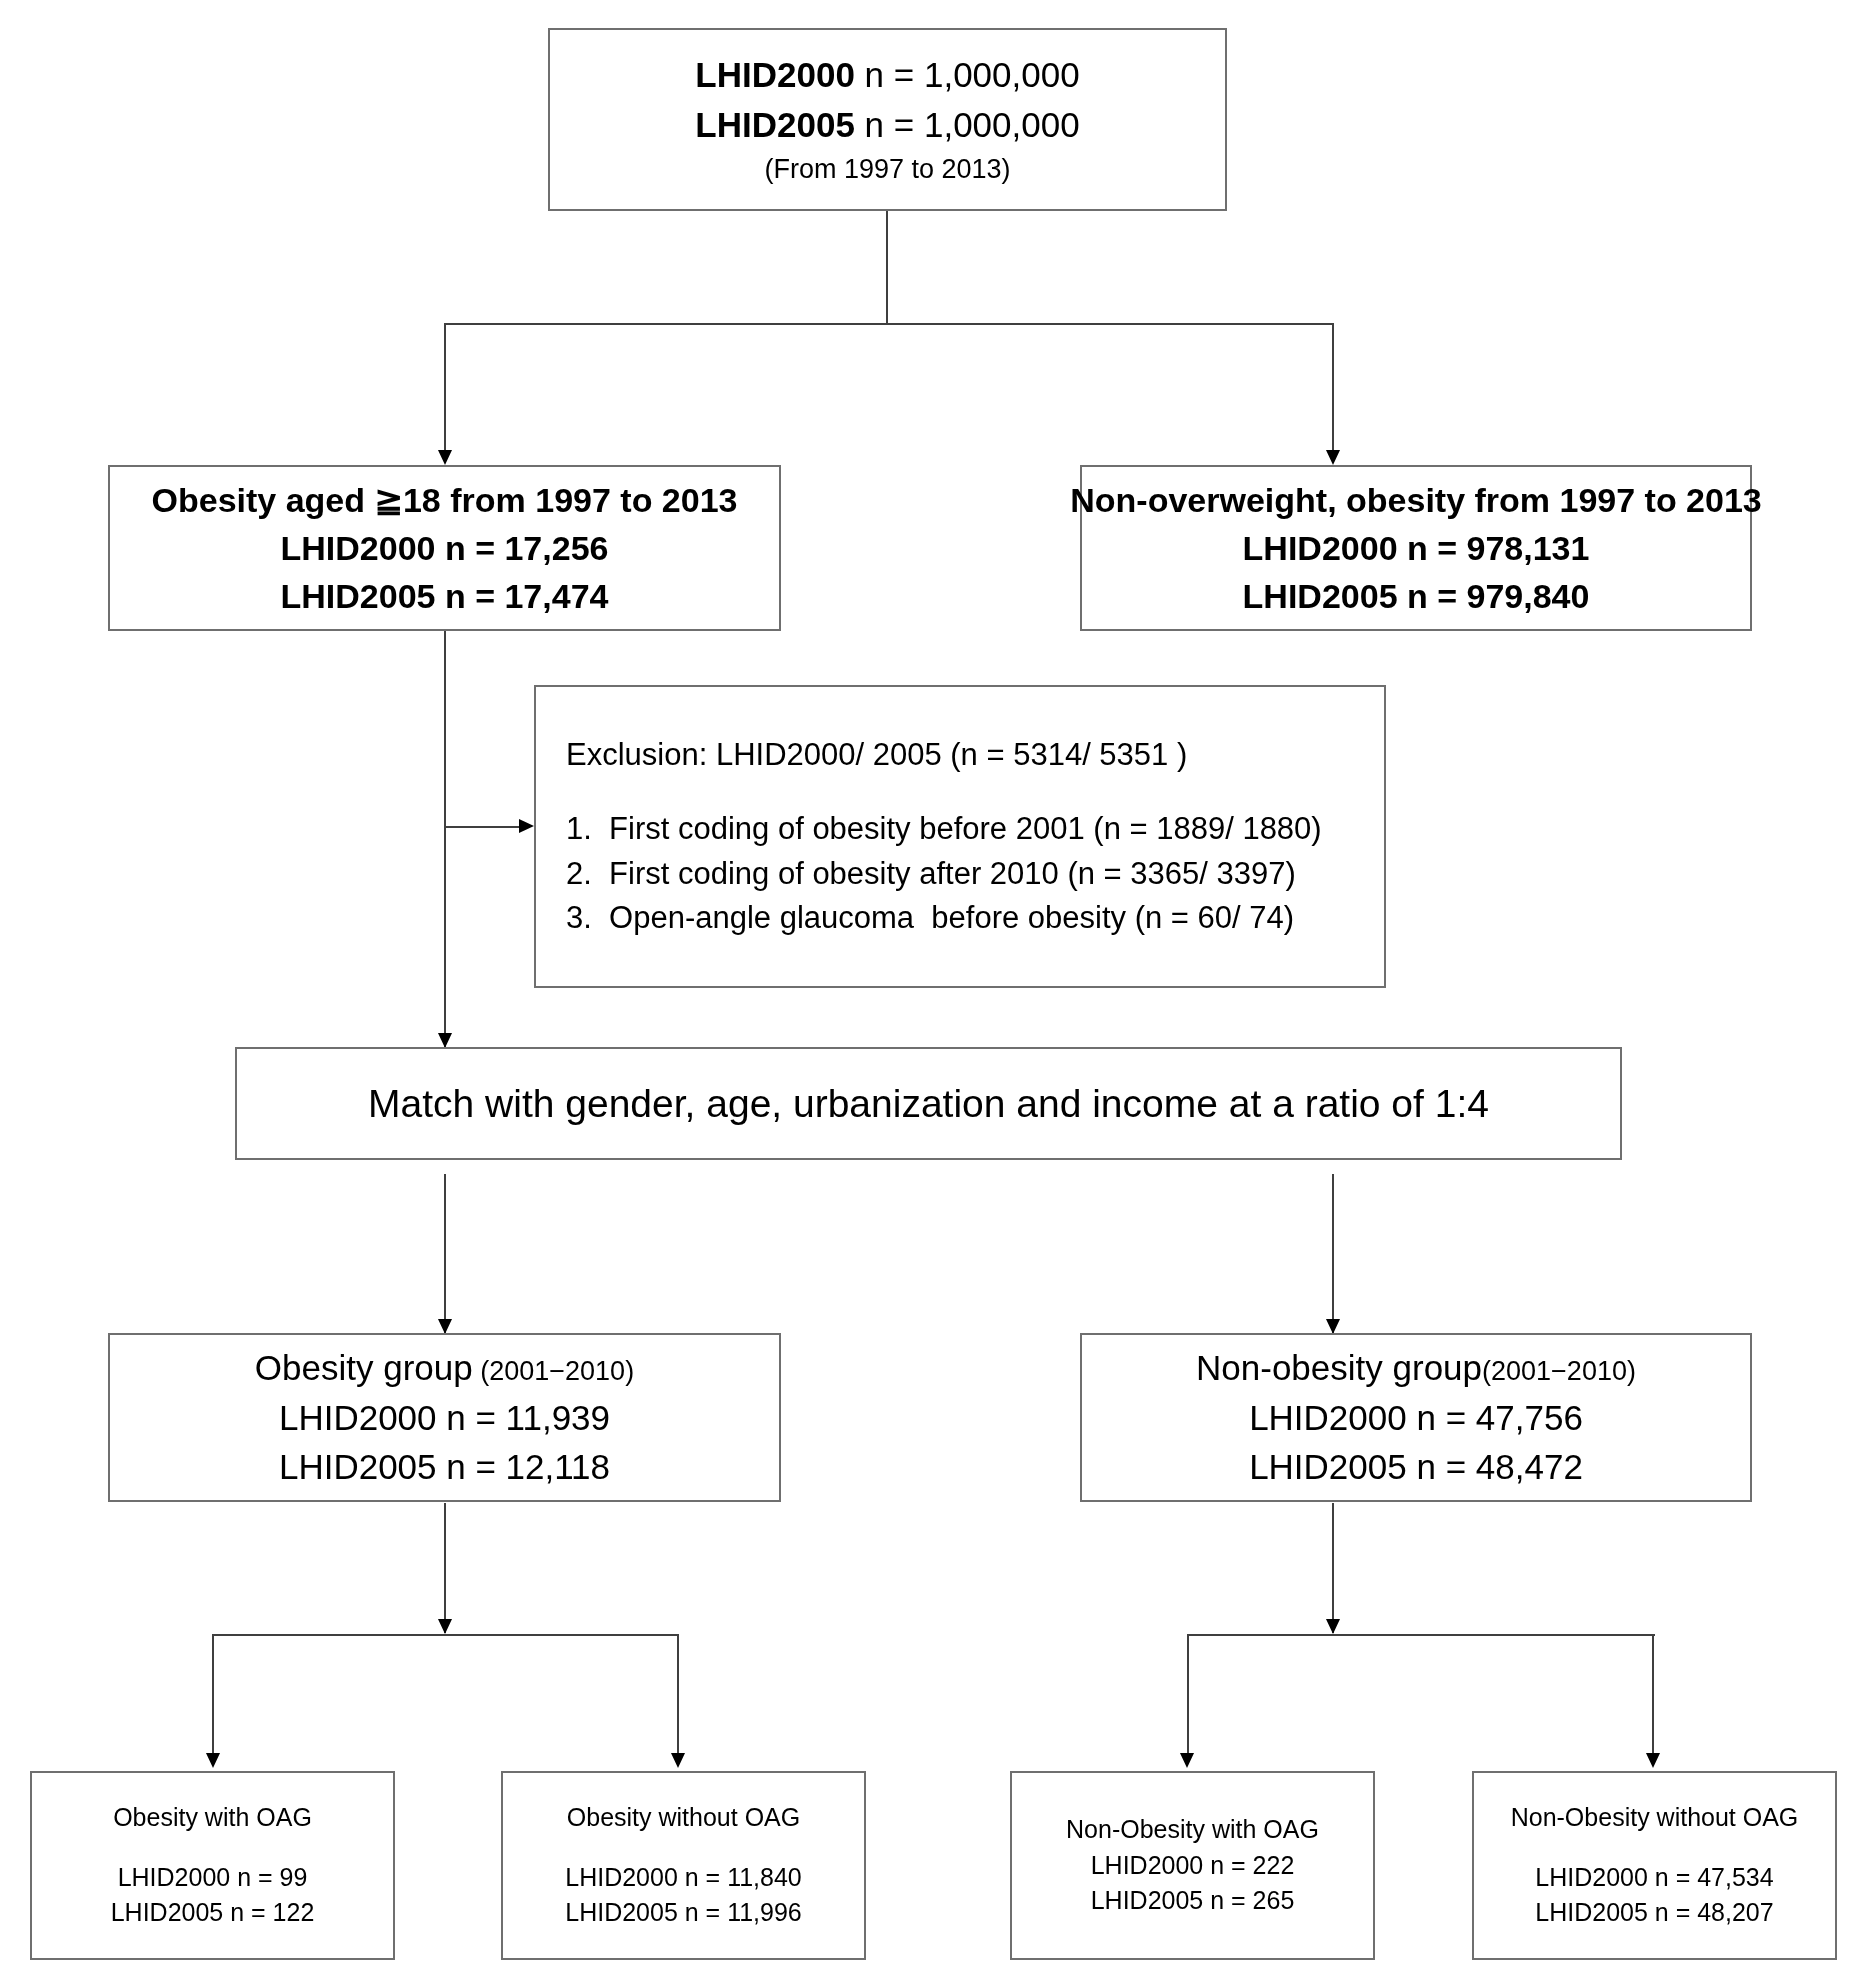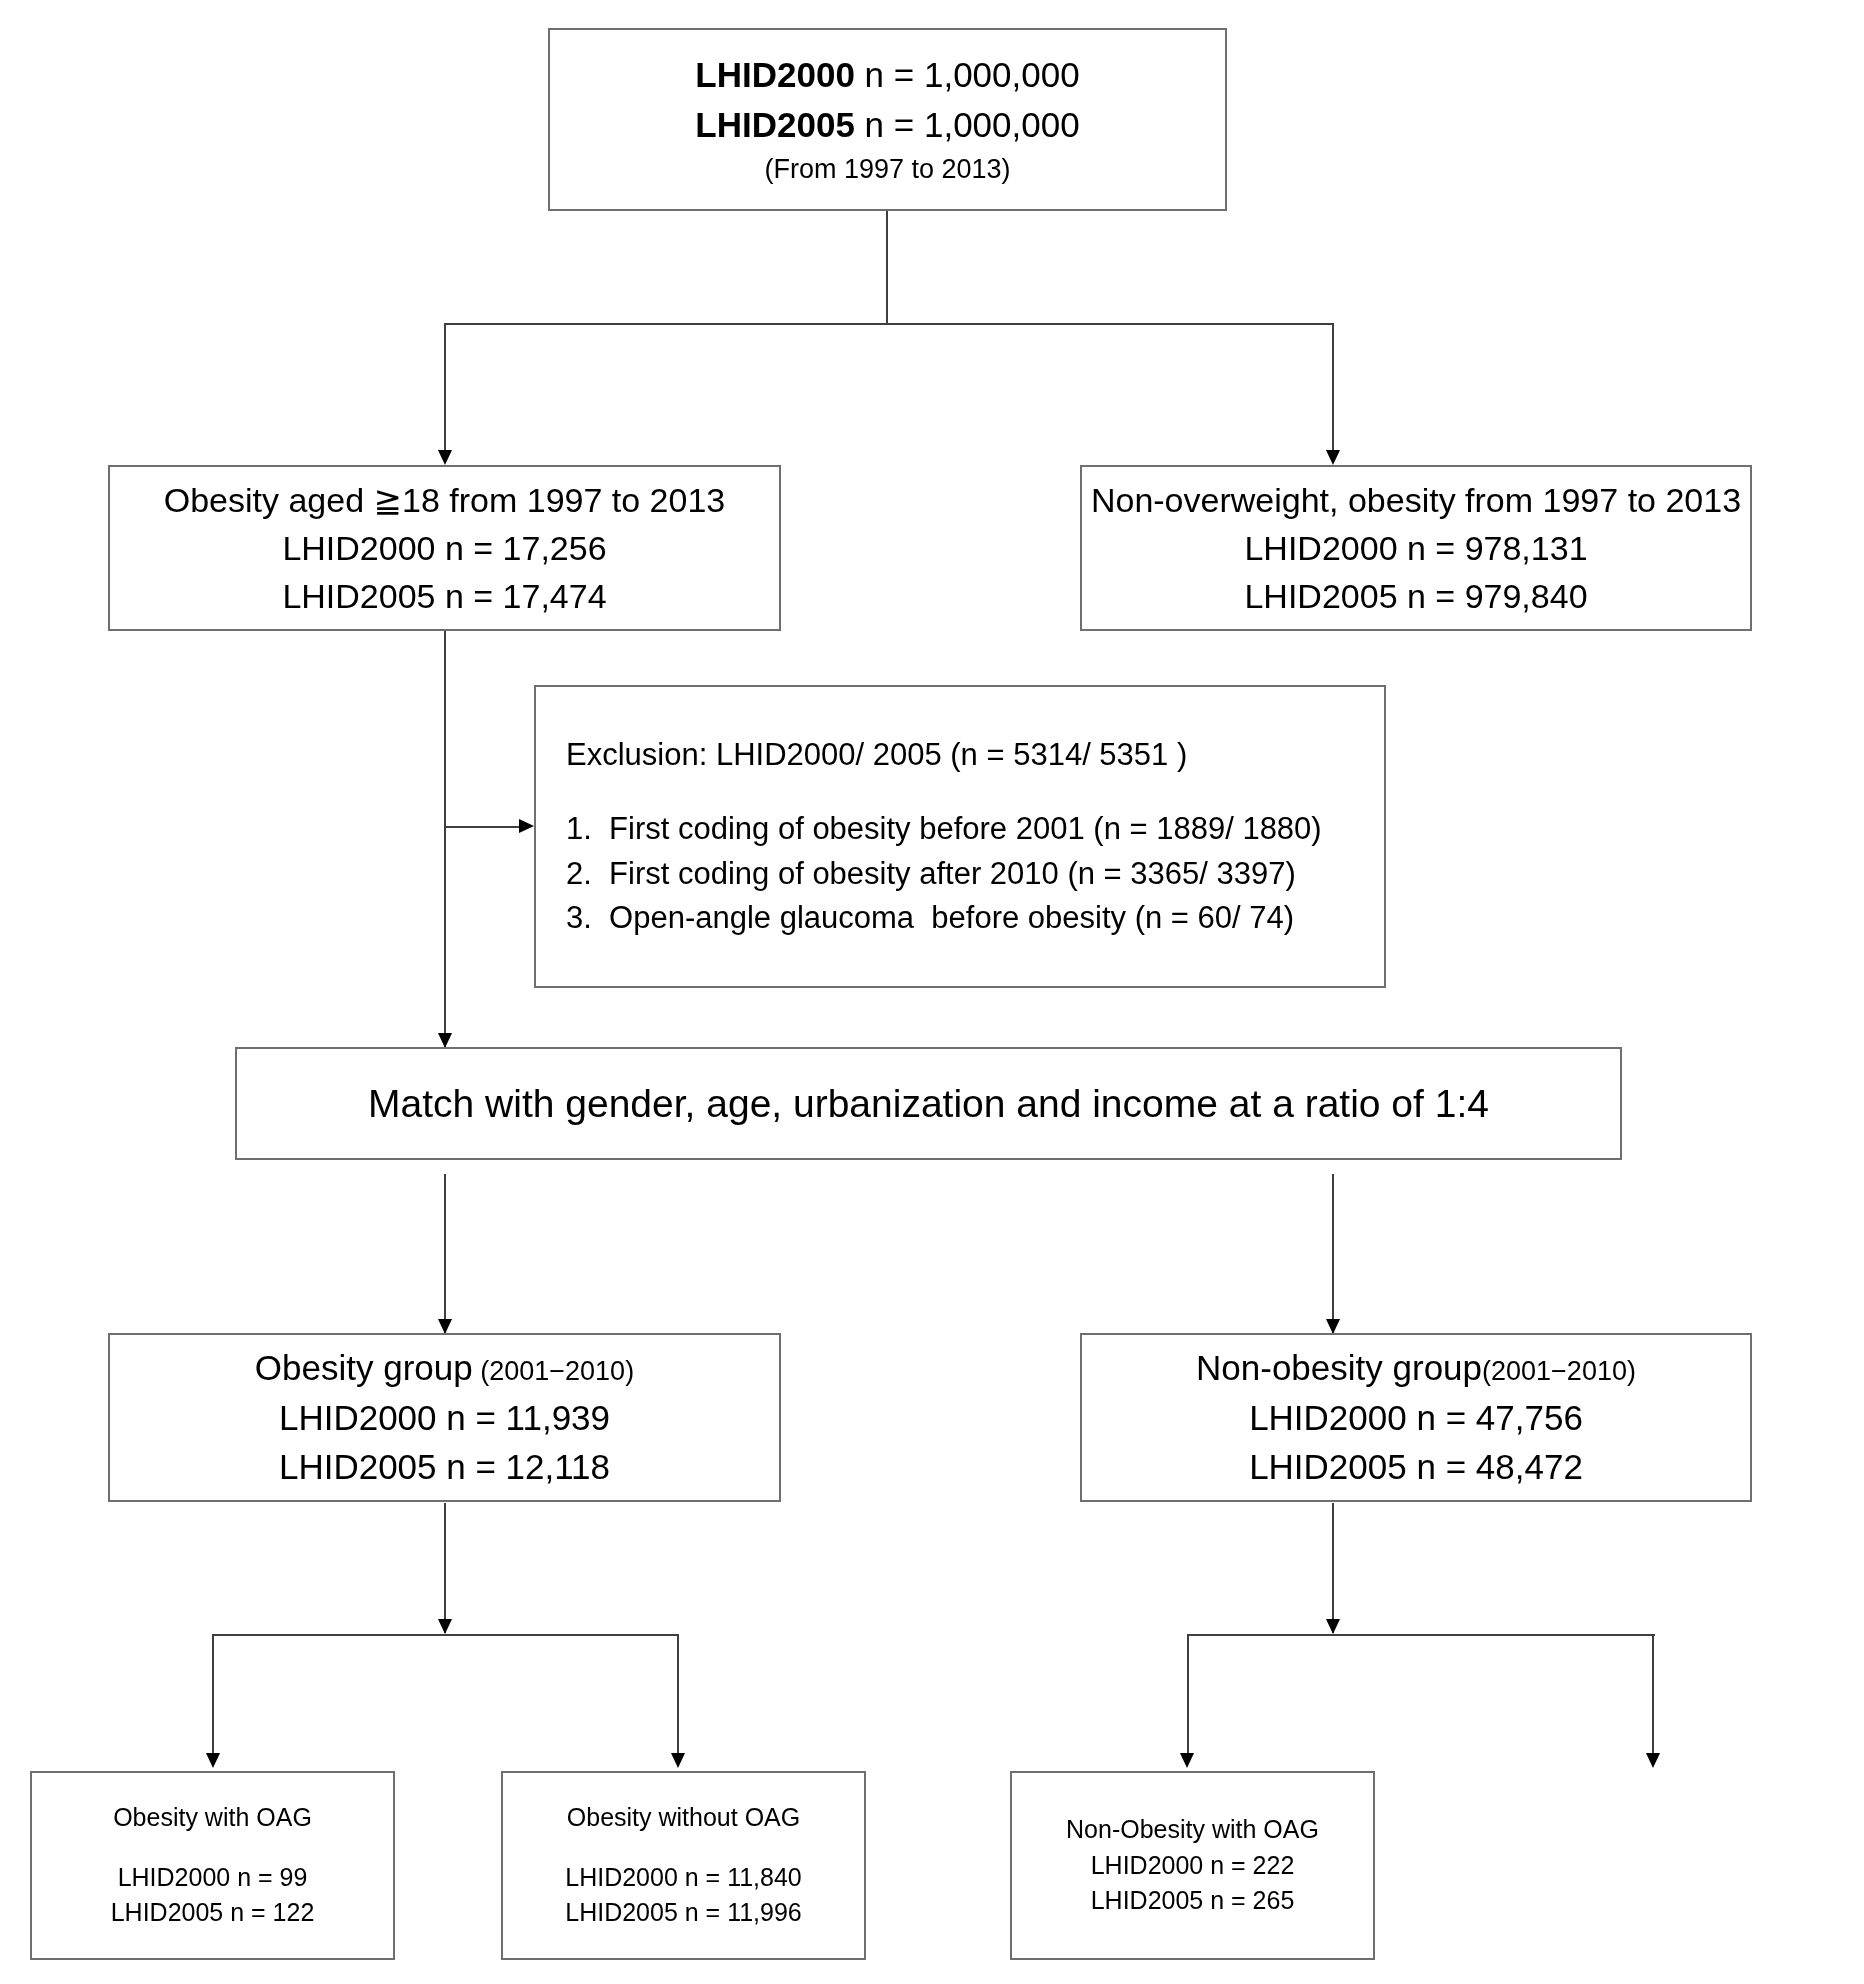--- a/index.html
+++ b/index.html
@@ -29,21 +29,21 @@
     justify-content: center;
     text-align: center;
     line-height: 1.42;
   }
   .box .ln { display: block; white-space: pre; }
 
   
   .t-root      { font-size: 35px; }
   .t-root .b   { font-weight: bold; }
   .t-root .sub { font-size: 27px; }
-  .t-level2    { font-size: 34px; }
+  .t-level2    { font-size: 34px; font-weight: bold; }
   .t-excl      { font-size: 31px; text-align: left; align-items: flex-start; }
   .t-match     { font-size: 39px; }
   .t-group     { font-size: 35px; }
   .t-group .paren { font-size: 27px; }
   .t-leaf      { font-size: 25px; text-align: right; }
 
   
   .vline {
     position: absolute;
     width: 2.3px;
@@ -169,15 +169,20 @@
     <span class="ln" style="margin-top:24px;">LHID2000 n = 11,840</span>
     <span class="ln">LHID2005 n = 11,996</span>
   </div>
 
   <div class="box t-leaf" style="left:1010px; top:1771px; width:365px; height:189px;">
     <span class="ln">Non-Obesity with OAG</span>
     <span class="ln" style="">LHID2000 n = 222</span>
     <span class="ln">LHID2005 n = 265</span>
   </div>
 
+  <div class="box t-leaf" style="left:1472px; top:1771px; width:365px; height:189px;">
+    <span class="ln">Non-Obesity without OAG</span>
+    <span class="ln" style="margin-top:24px;">LHID2000 n = 47,534</span>
+    <span class="ln">LHID2005 n = 48,207</span>
+  </div>
 
 </div>
 
 
 </body></html>

